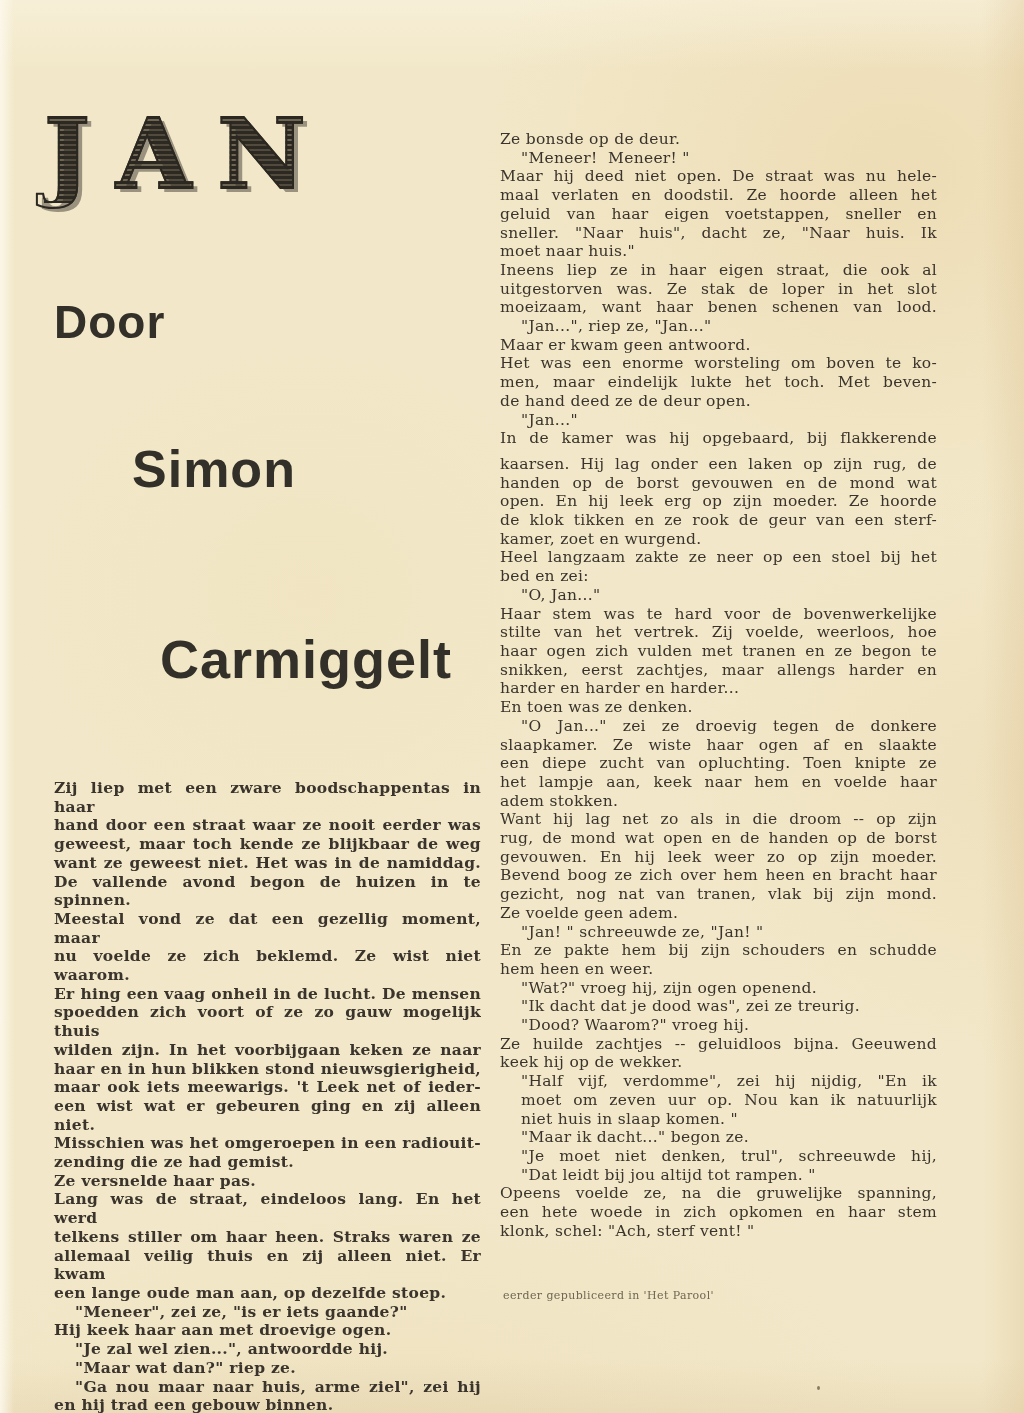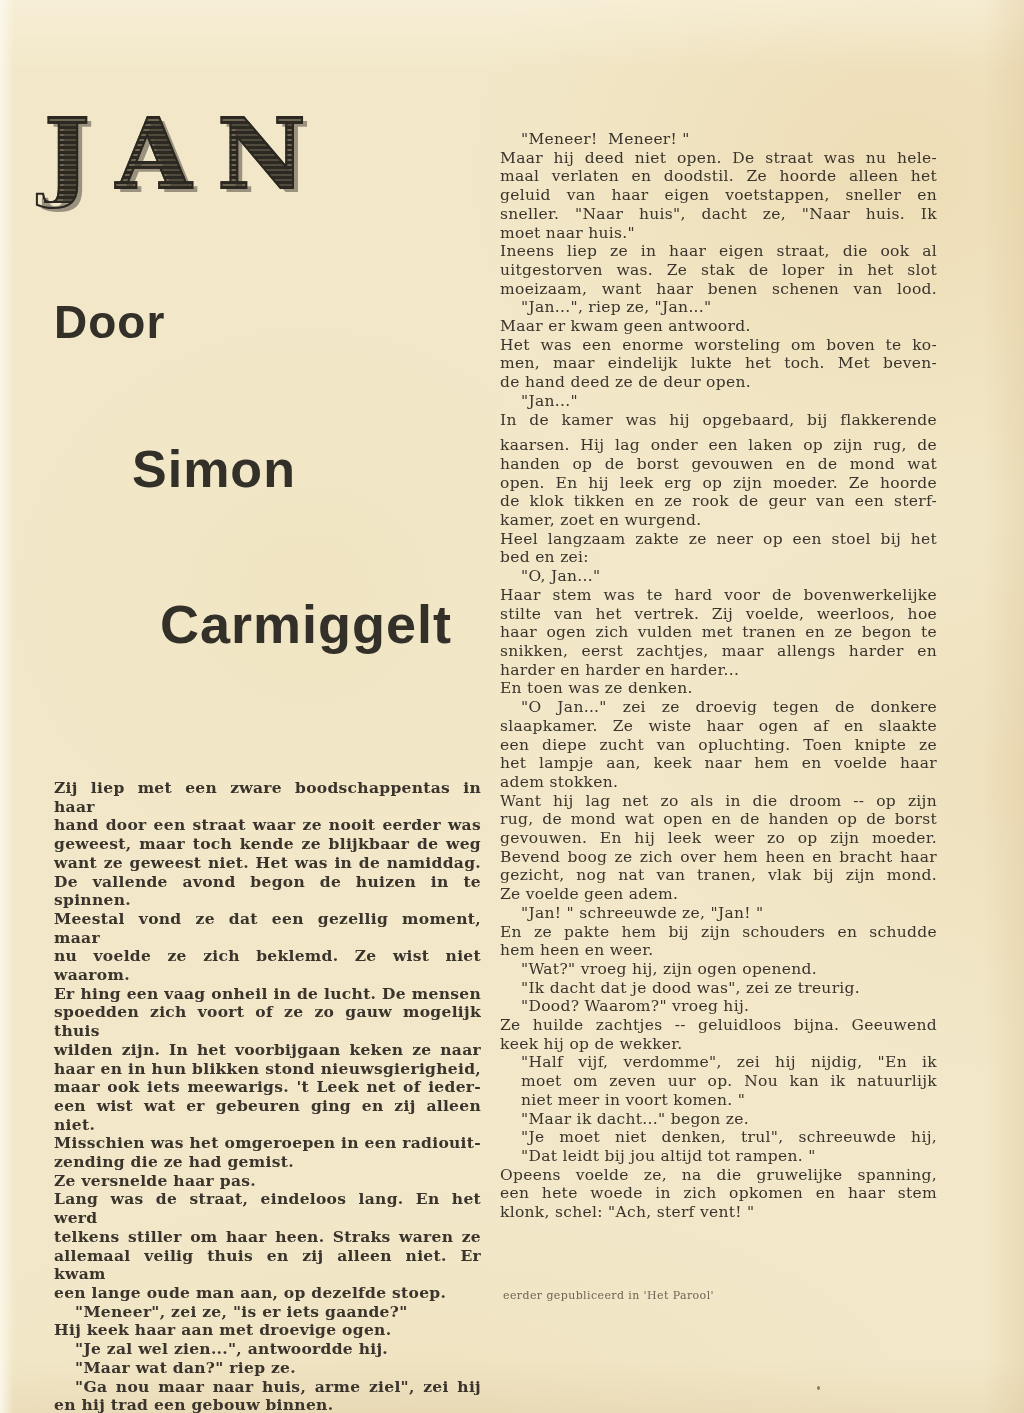--- a/index.html
+++ b/index.html
@@ -44,21 +44,21 @@
   .byline {
     position: absolute;
     font-family: "Liberation Sans", sans-serif;
     font-weight: bold;
     color: #33302a;
     line-height: 1;
     letter-spacing: 1px;
   }
   .byline.door  { left: 54px;  top: 299px; font-size: 46px; }
   .byline.simon { left: 132px; top: 443px; font-size: 52px; }
-  .byline.carm  { left: 160px; top: 597px; font-size: 54px; }
+  .byline.carm  { left: 160px; top: 632px; font-size: 54px; }
 
   
   .col {
     position: absolute;
     font-family: "DejaVu Serif", serif;
     font-size: 15.5px;
     line-height: 18.7px;
     color: #3a342c;
     letter-spacing: 0.3px;
   }
@@ -126,20 +126,21 @@
       <div class="line">een lange oude man aan, op dezelfde stoep.</div>
       <div class="line ind">"Meneer", zei ze, "is er iets gaande?"</div>
       <div class="line">Hij keek haar aan met droevige ogen.</div>
       <div class="line ind">"Je zal wel zien...", antwoordde hij.</div>
       <div class="line ind">"Maar wat dan?" riep ze.</div>
       <div class="line j ind">"Ga nou maar naar huis, arme ziel", zei hij</div>
       <div class="line">en hij trad een gebouw binnen.</div>
     </div>
 
   <div class="col right" id="right-col">
+      <div class="line">Ze bonsde op de deur.</div>
       <div class="line ind">"Meneer!  Meneer! "</div>
       <div class="line j">Maar hij deed niet open. De straat was nu hele-</div>
       <div class="line j">maal verlaten en doodstil. Ze hoorde alleen het</div>
       <div class="line j">geluid van haar eigen voetstappen, sneller en</div>
       <div class="line j">sneller. "Naar huis", dacht ze, "Naar huis. Ik</div>
       <div class="line">moet naar huis."</div>
       <div class="line j">Ineens liep ze in haar eigen straat, die ook al</div>
       <div class="line j">uitgestorven was. Ze stak de loper in het slot</div>
       <div class="line j">moeizaam, want haar benen schenen van lood.</div>
       <div class="line ind">"Jan...", riep ze, "Jan..."</div>
@@ -177,21 +178,21 @@
       <div class="line ind">"Jan! " schreeuwde ze, "Jan! "</div>
       <div class="line j">En ze pakte hem bij zijn schouders en schudde</div>
       <div class="line">hem heen en weer.</div>
       <div class="line ind">"Wat?" vroeg hij, zijn ogen openend.</div>
       <div class="line ind">"Ik dacht dat je dood was", zei ze treurig.</div>
       <div class="line ind">"Dood? Waarom?" vroeg hij.</div>
       <div class="line j">Ze huilde zachtjes -- geluidloos bijna. Geeuwend</div>
       <div class="line">keek hij op de wekker.</div>
       <div class="line j ind">"Half vijf, verdomme", zei hij nijdig, "En ik</div>
       <div class="line j ind">moet om zeven uur op. Nou kan ik natuurlijk</div>
-      <div class="line ind">niet meer in voort komen. "</div>
+      <div class="line ind">niet huis in slaap komen. "</div>
       <div class="line ind">"Maar ik dacht..." begon ze.</div>
       <div class="line j ind">"Je moet niet denken, trul", schreeuwde hij,</div>
       <div class="line ind">"Dat leidt bij jou altijd tot rampen. "</div>
       <div class="line j">Opeens voelde ze, na die gruwelijke spanning,</div>
       <div class="line j">een hete woede in zich opkomen en haar stem</div>
       <div class="line">klonk, schel: "Ach, sterf vent! "</div>
     </div>
 
   <div class="footer-credit">eerder gepubliceerd in 'Het Parool'</div>
 

